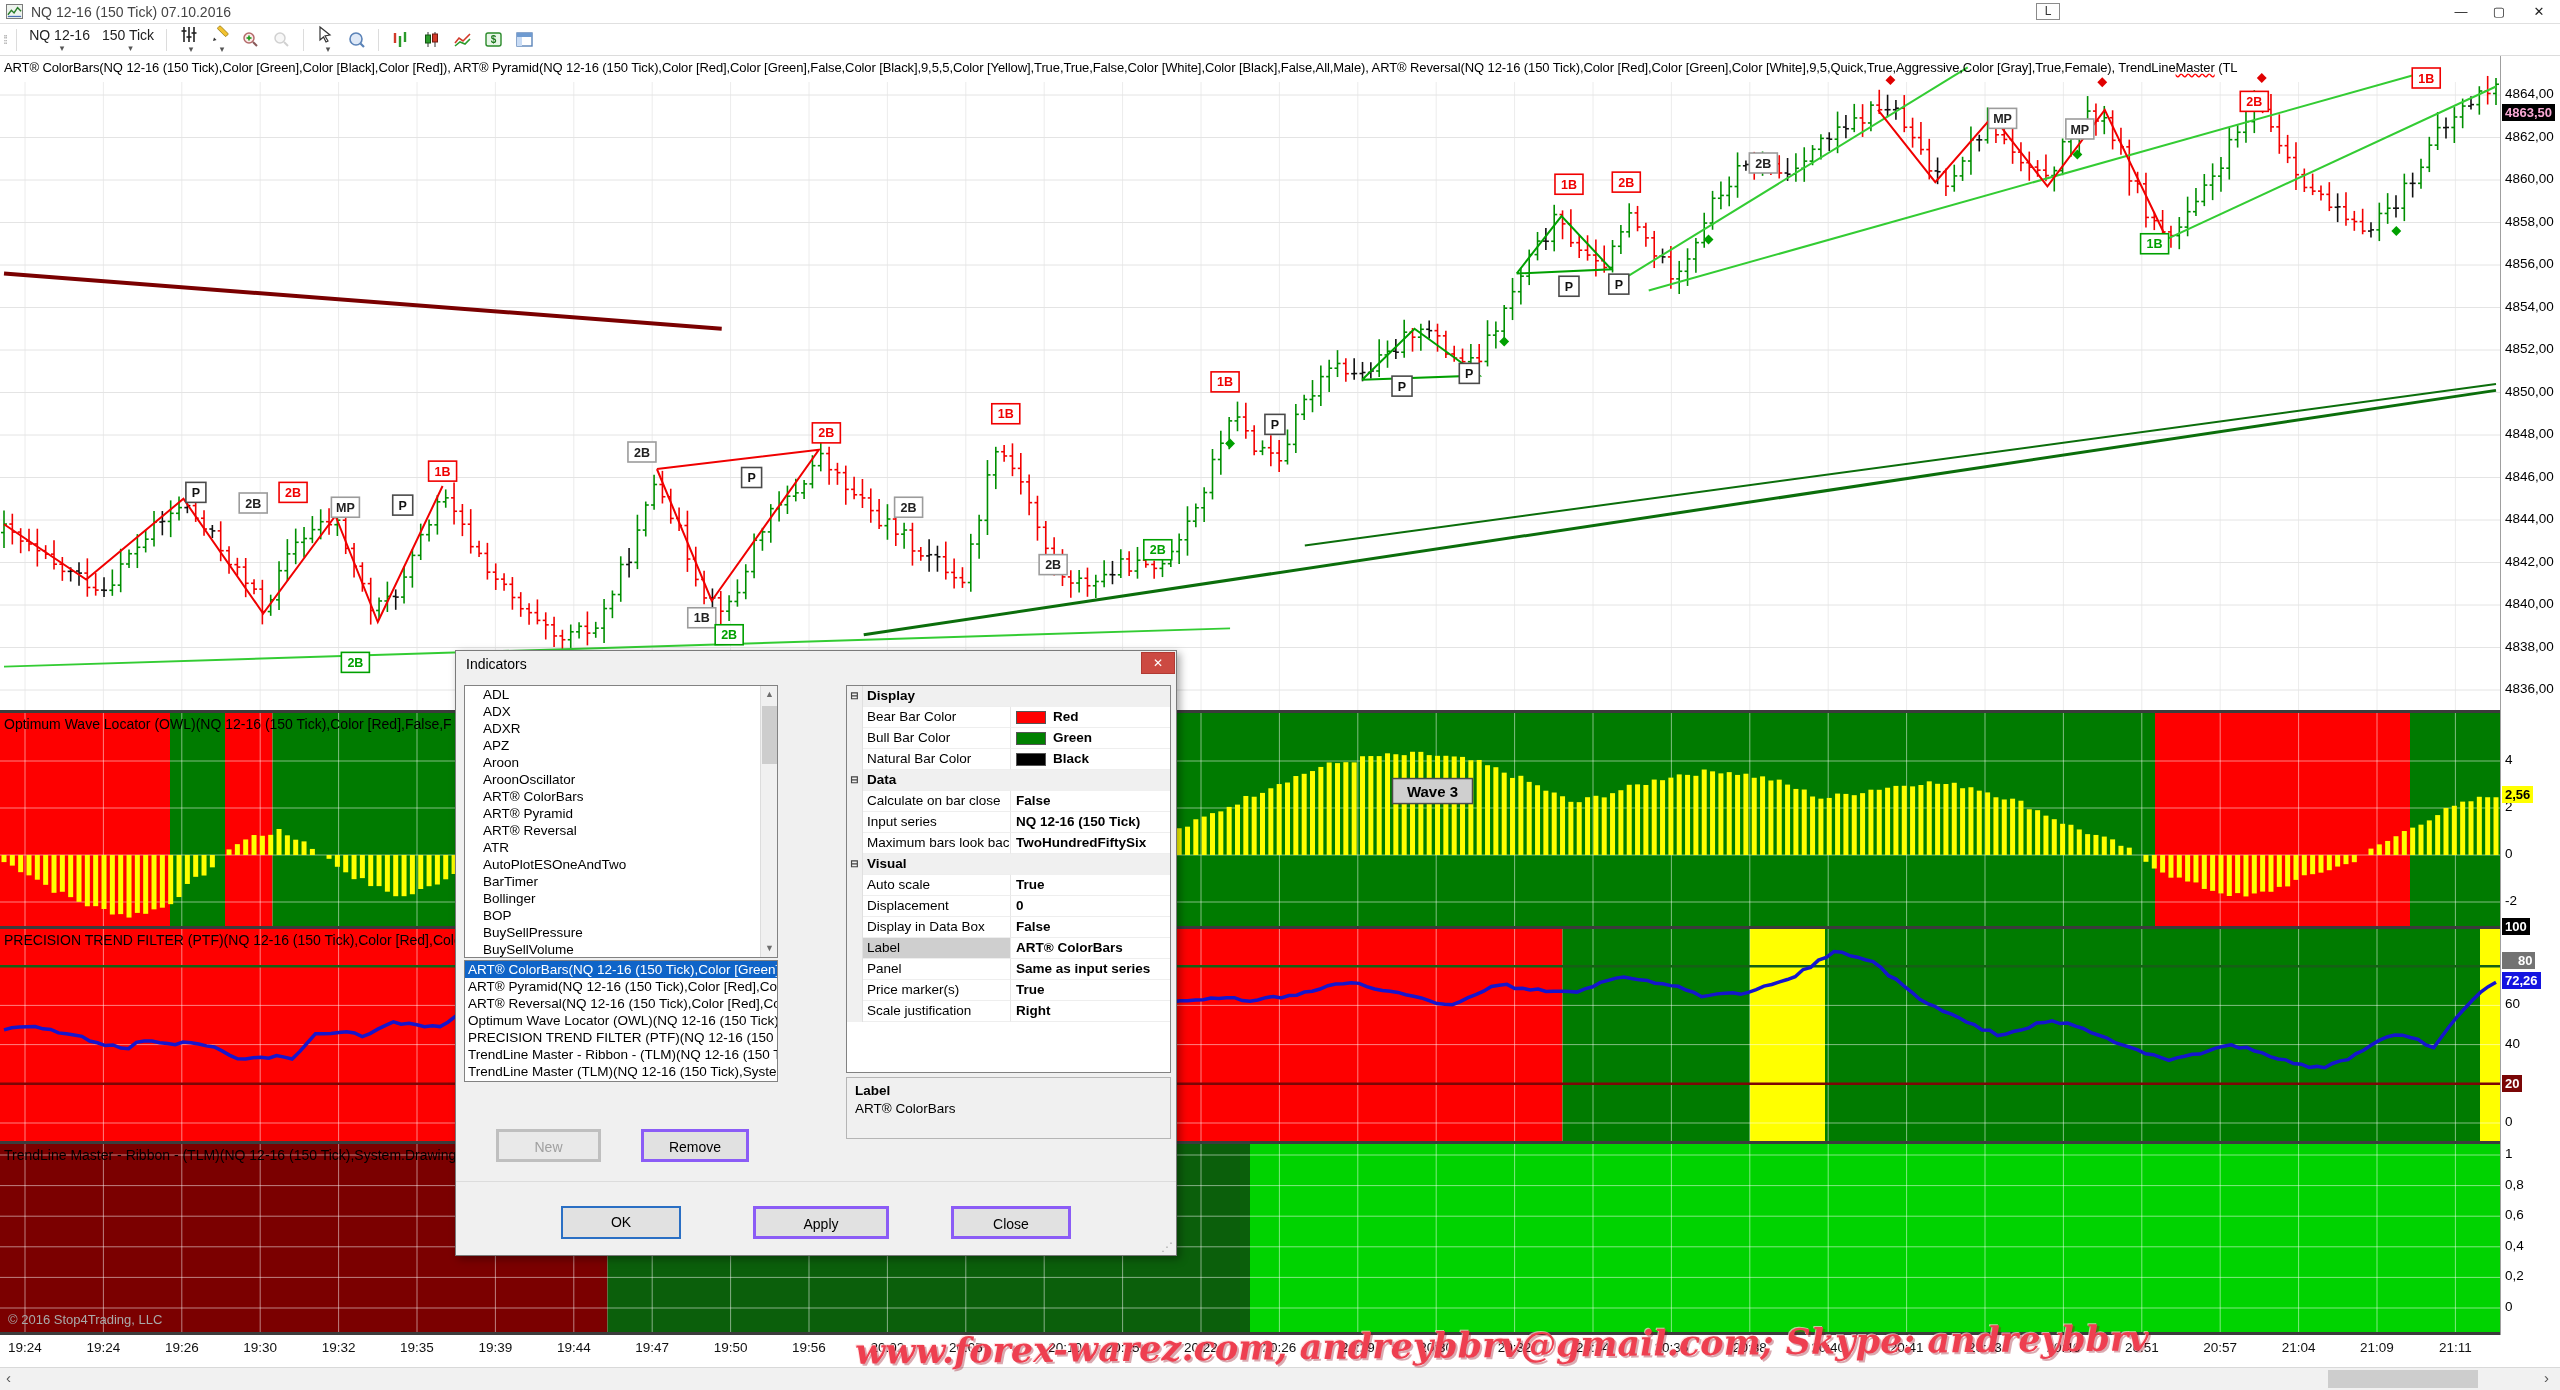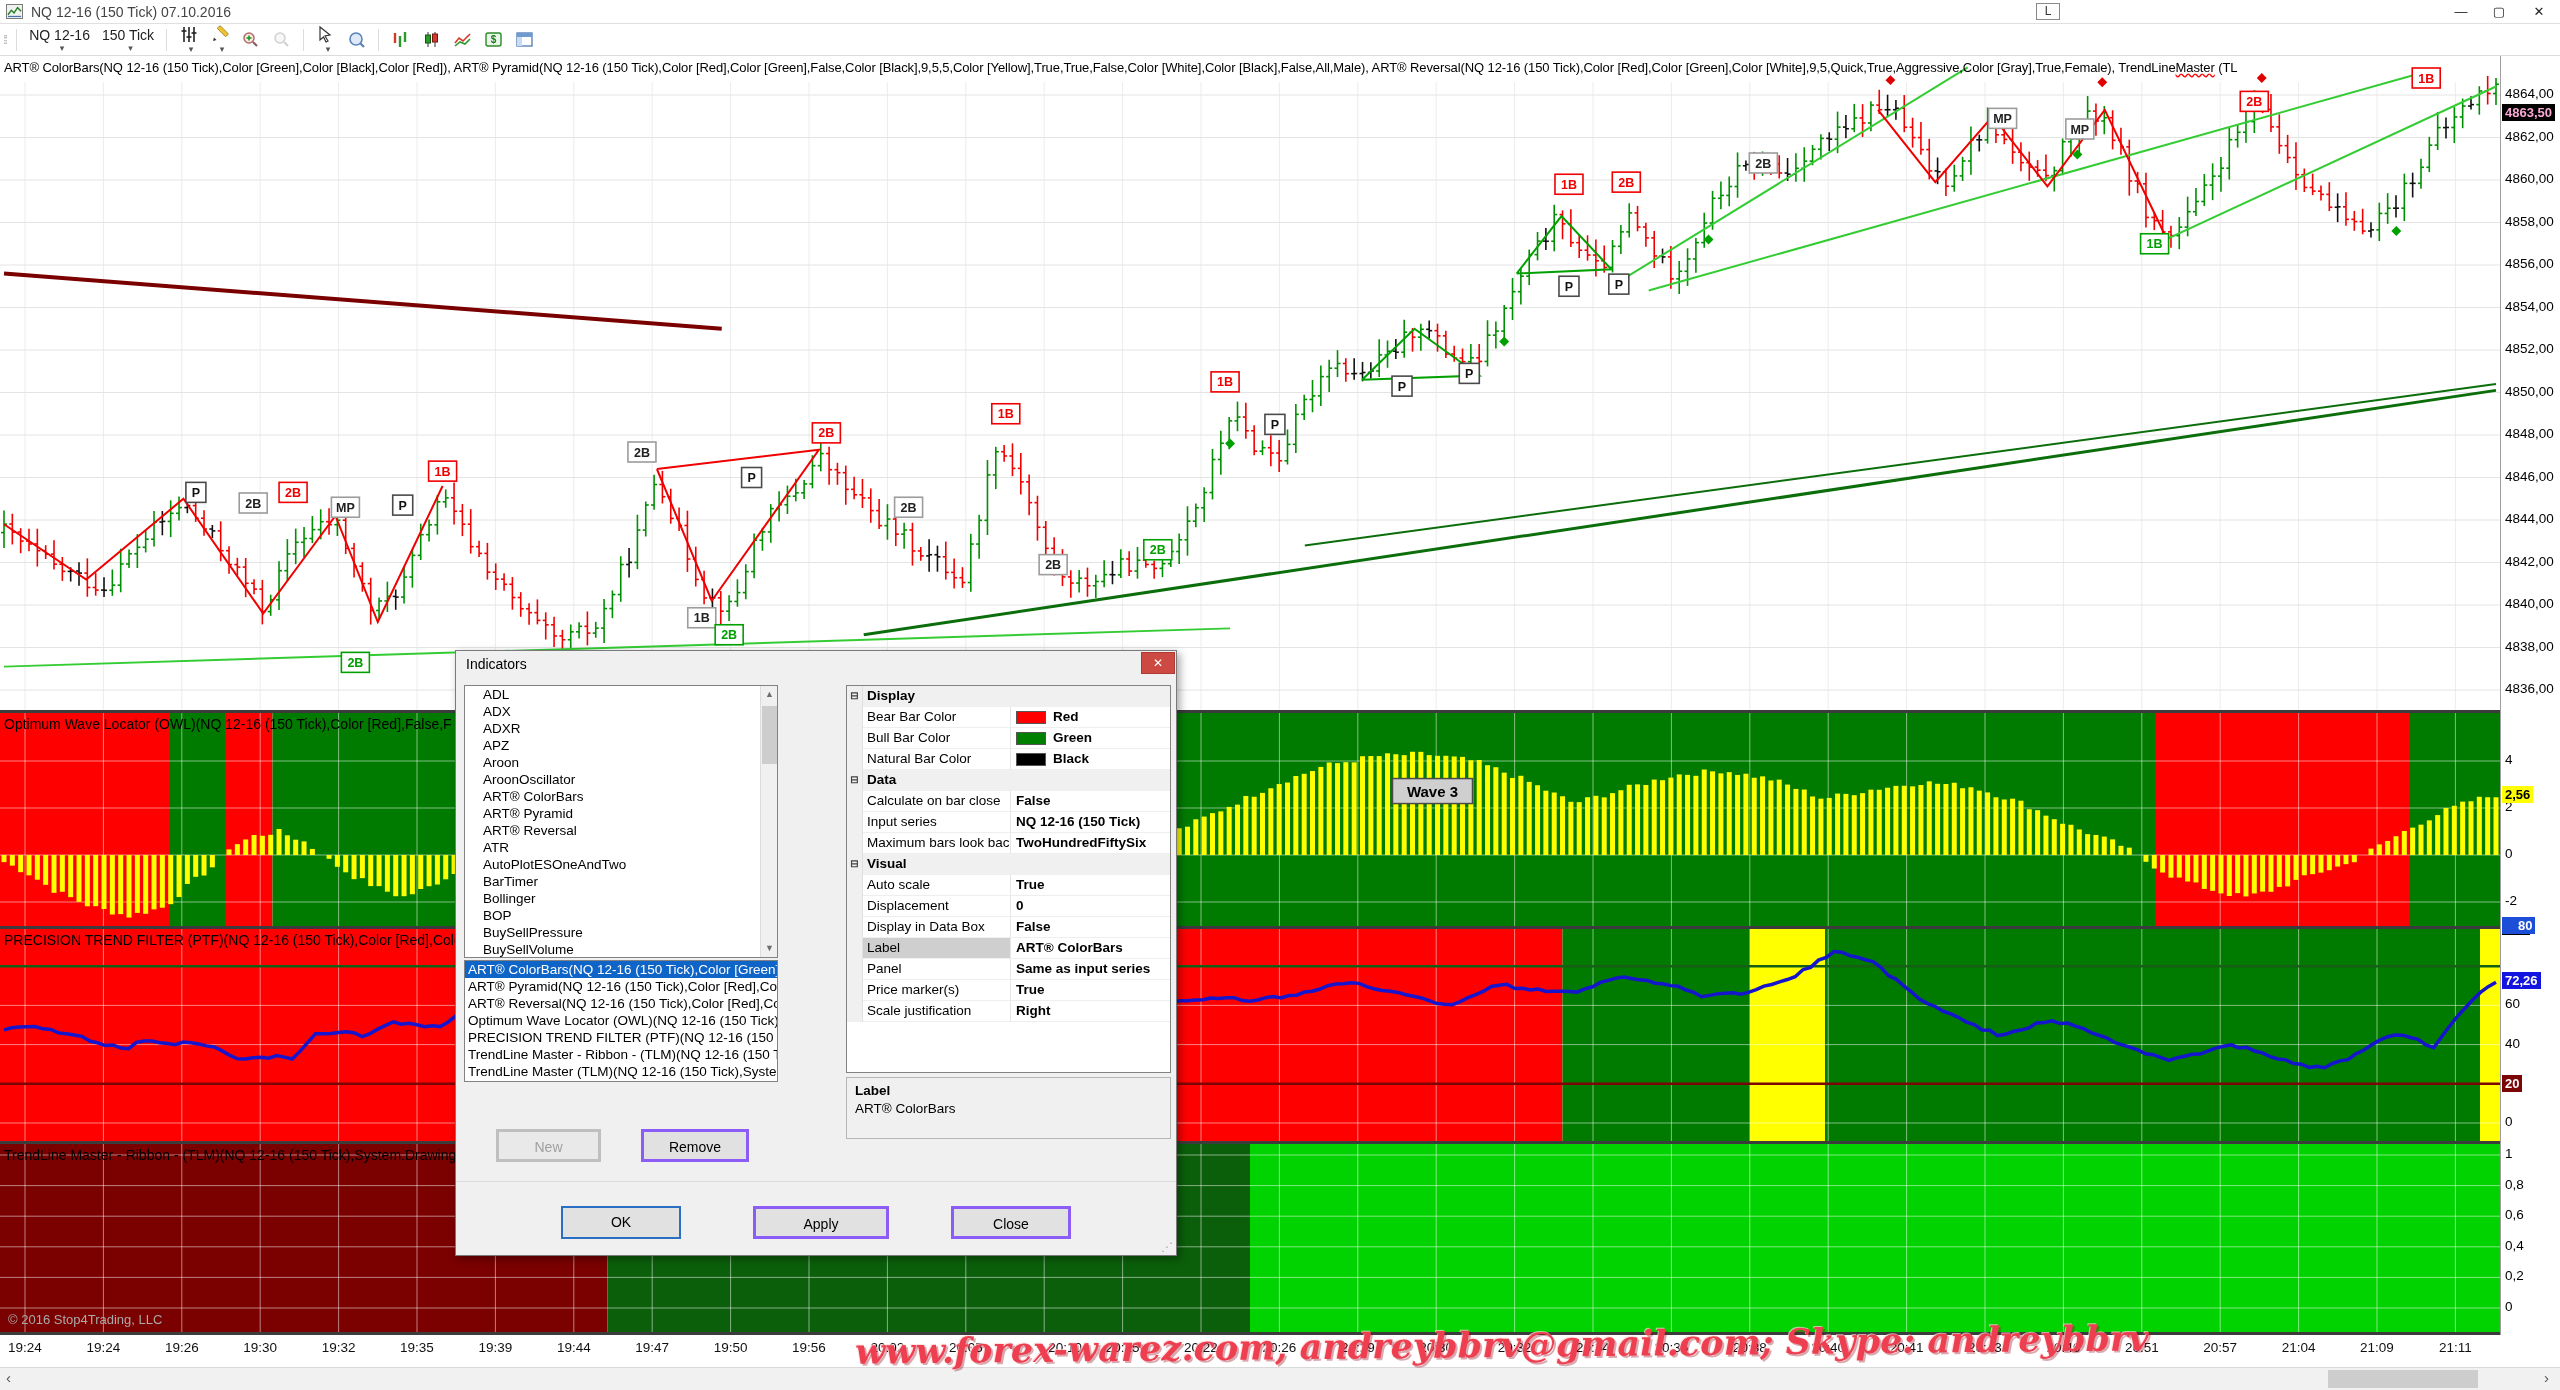--- a/index.html
+++ b/index.html
@@ -1693,21 +1693,21 @@
       <div class="pbox" style="top: 48px; background: rgb(0, 0, 0); color: #f9a8d4;">4863,50</div>
       <div class="tick" style="top: 696px;">4</div>
       <div class="tick" style="top: 743px;">2</div>
       <div class="tick" style="top: 790px;">0</div>
       <div class="tick" style="top: 837px;">-2</div>
       <div class="pbox" style="top: 729.84px; background: rgb(255, 255, 0); color: rgb(0, 0, 0);">2,56</div>
       <div class="tick" style="top: 940.4px;">60</div>
       <div class="tick" style="top: 979.6px;">40</div>
       <div class="tick" style="top: 1058px;">0</div>
       <div class="pbox" style="top: 862px; background: rgb(0, 0, 0); color: rgb(255, 255, 255);">100</div>
-      <div class="pbox" style="top: 861px; background: #1d4ed8; color: rgb(255, 255, 255); padding-left: 16px;">80</div>
+      <div class="pbox" style="top: 896px; background: #737373; color: rgb(255, 255, 255); padding-left: 16px;">80</div>
       <div class="pbox" style="top: 916.37px; background: rgb(20, 20, 224); color: rgb(255, 255, 255);">72,26</div>
       <div class="pbox" style="top: 1018.8px; background: rgb(122, 6, 6); color: rgb(255, 255, 255);">20</div>
       <div class="tick" style="top: 1090px;">1</div>
       <div class="tick" style="top: 1120.6px;">0,8</div>
       <div class="tick" style="top: 1151.2px;">0,6</div>
       <div class="tick" style="top: 1181.8px;">0,4</div>
       <div class="tick" style="top: 1212.4px;">0,2</div>
       <div class="tick" style="top: 1243px;">0</div>
     </div>
 

